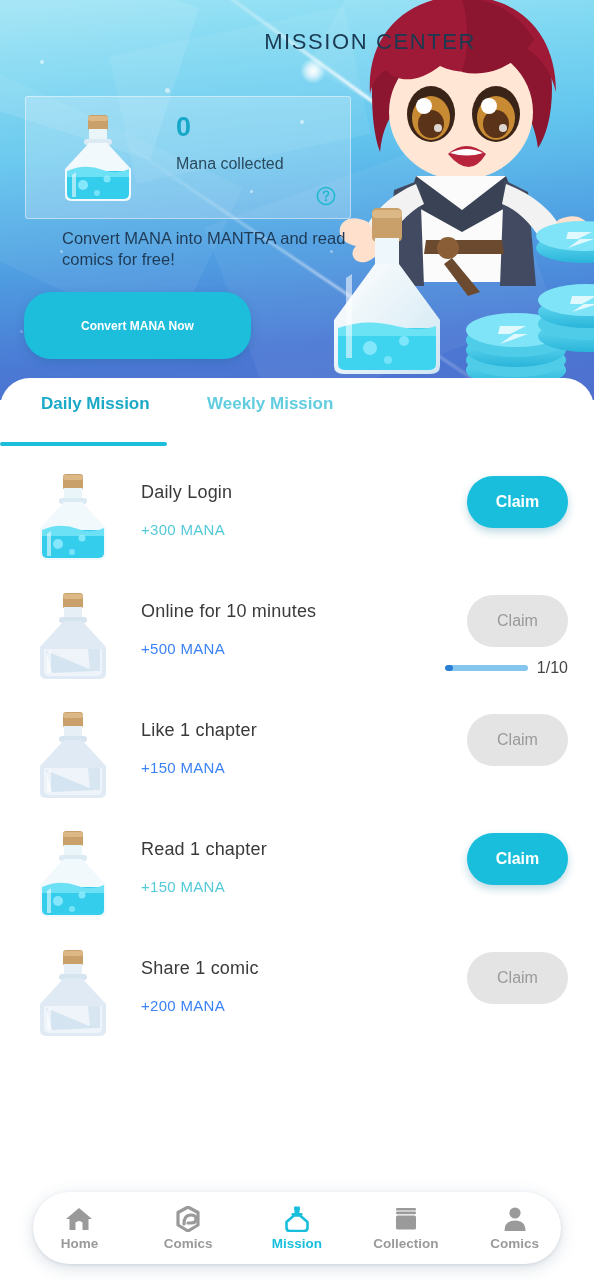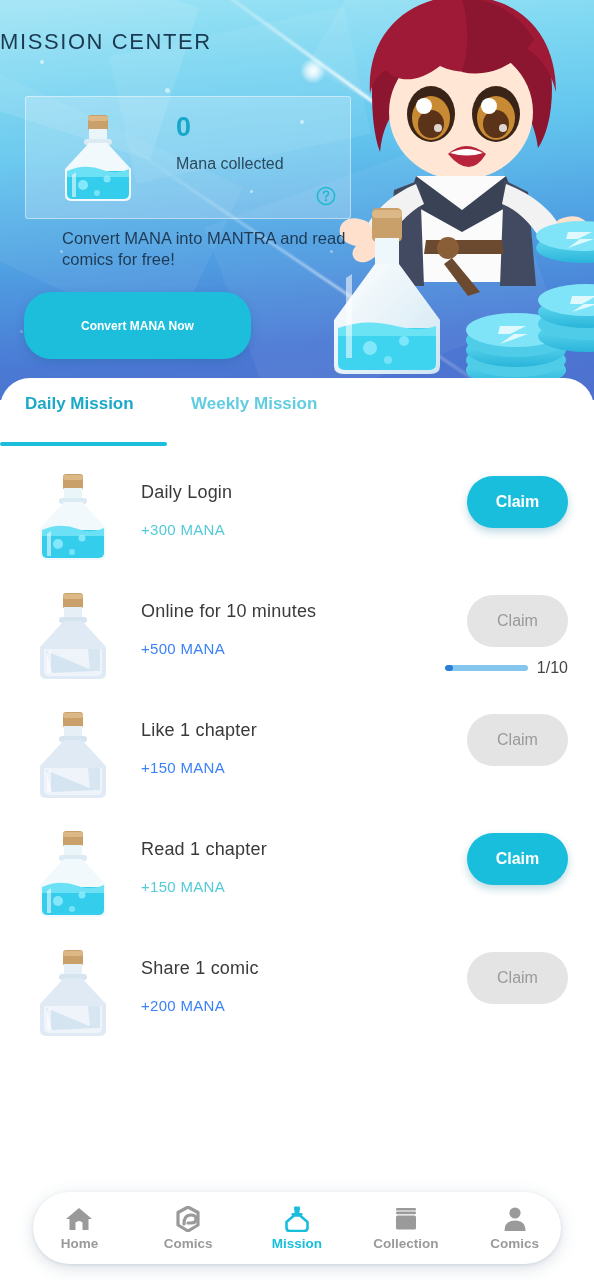--- a/index.html
+++ b/index.html
@@ -31,21 +31,21 @@
     position:absolute; left:120px; top:140px; width:520px; height:2px;
     background:linear-gradient(90deg,rgba(255,255,255,0) 0%,rgba(255,255,255,.7) 50%,rgba(255,255,255,0) 100%);
     transform:rotate(34deg); transform-origin:left center; filter:blur(1.2px);
   }
   .flare {
     position:absolute; left:300px; top:58px; width:26px; height:26px; border-radius:50%;
     background:radial-gradient(circle,#fff 0%,rgba(255,255,255,.7) 30%,rgba(255,255,255,0) 70%);
   }
 
   .page-title {
-    position:absolute; top:29px; left:0; width:476px; text-align:left;
+    position:absolute; top:29px; left:0; width:476px; text-align:right;
     font-size:22px; letter-spacing:1.6px; color:#1b3a52; font-weight:400;
   }
 
   
   .mana-card {
     position:absolute; left:25px; top:96px; width:326px; height:123px;
     background:rgba(255,255,255,0.22);
     border:1px solid rgba(255,255,255,0.45);
     border-radius:3px;
   }
@@ -75,21 +75,21 @@
   .hero { position:absolute; right:-6px; top:-4px; width:280px; height:392px; }
 
   
   .sheet {
     position:absolute; left:0; top:378px; width:594px; height:902px;
     background:#fff; border-radius:30px 30px 0 0;
   }
   .tabs { position:relative; height:70px; }
   .tab {
     position:absolute; top:16px; font-size:17px; font-weight:700;
-    background:none; border:none; font-family:inherit; cursor:pointer;
+    background:none; border:none; font-family:inherit; cursor:pointer;margin-left:16px;
   }
   .tab-0 { left:25px; color:#1aa9c6; }
   .tab-1 { left:191px; color:#63cde0; }
   .tab-underline {
     position:absolute; left:0; top:64px; width:167px; height:4px;
     background:#1dbddc; border-radius:2px;
   }
 
   .missions { position:relative; padding-top:10px; }
   .mission-row { position:relative; height:119px; }

